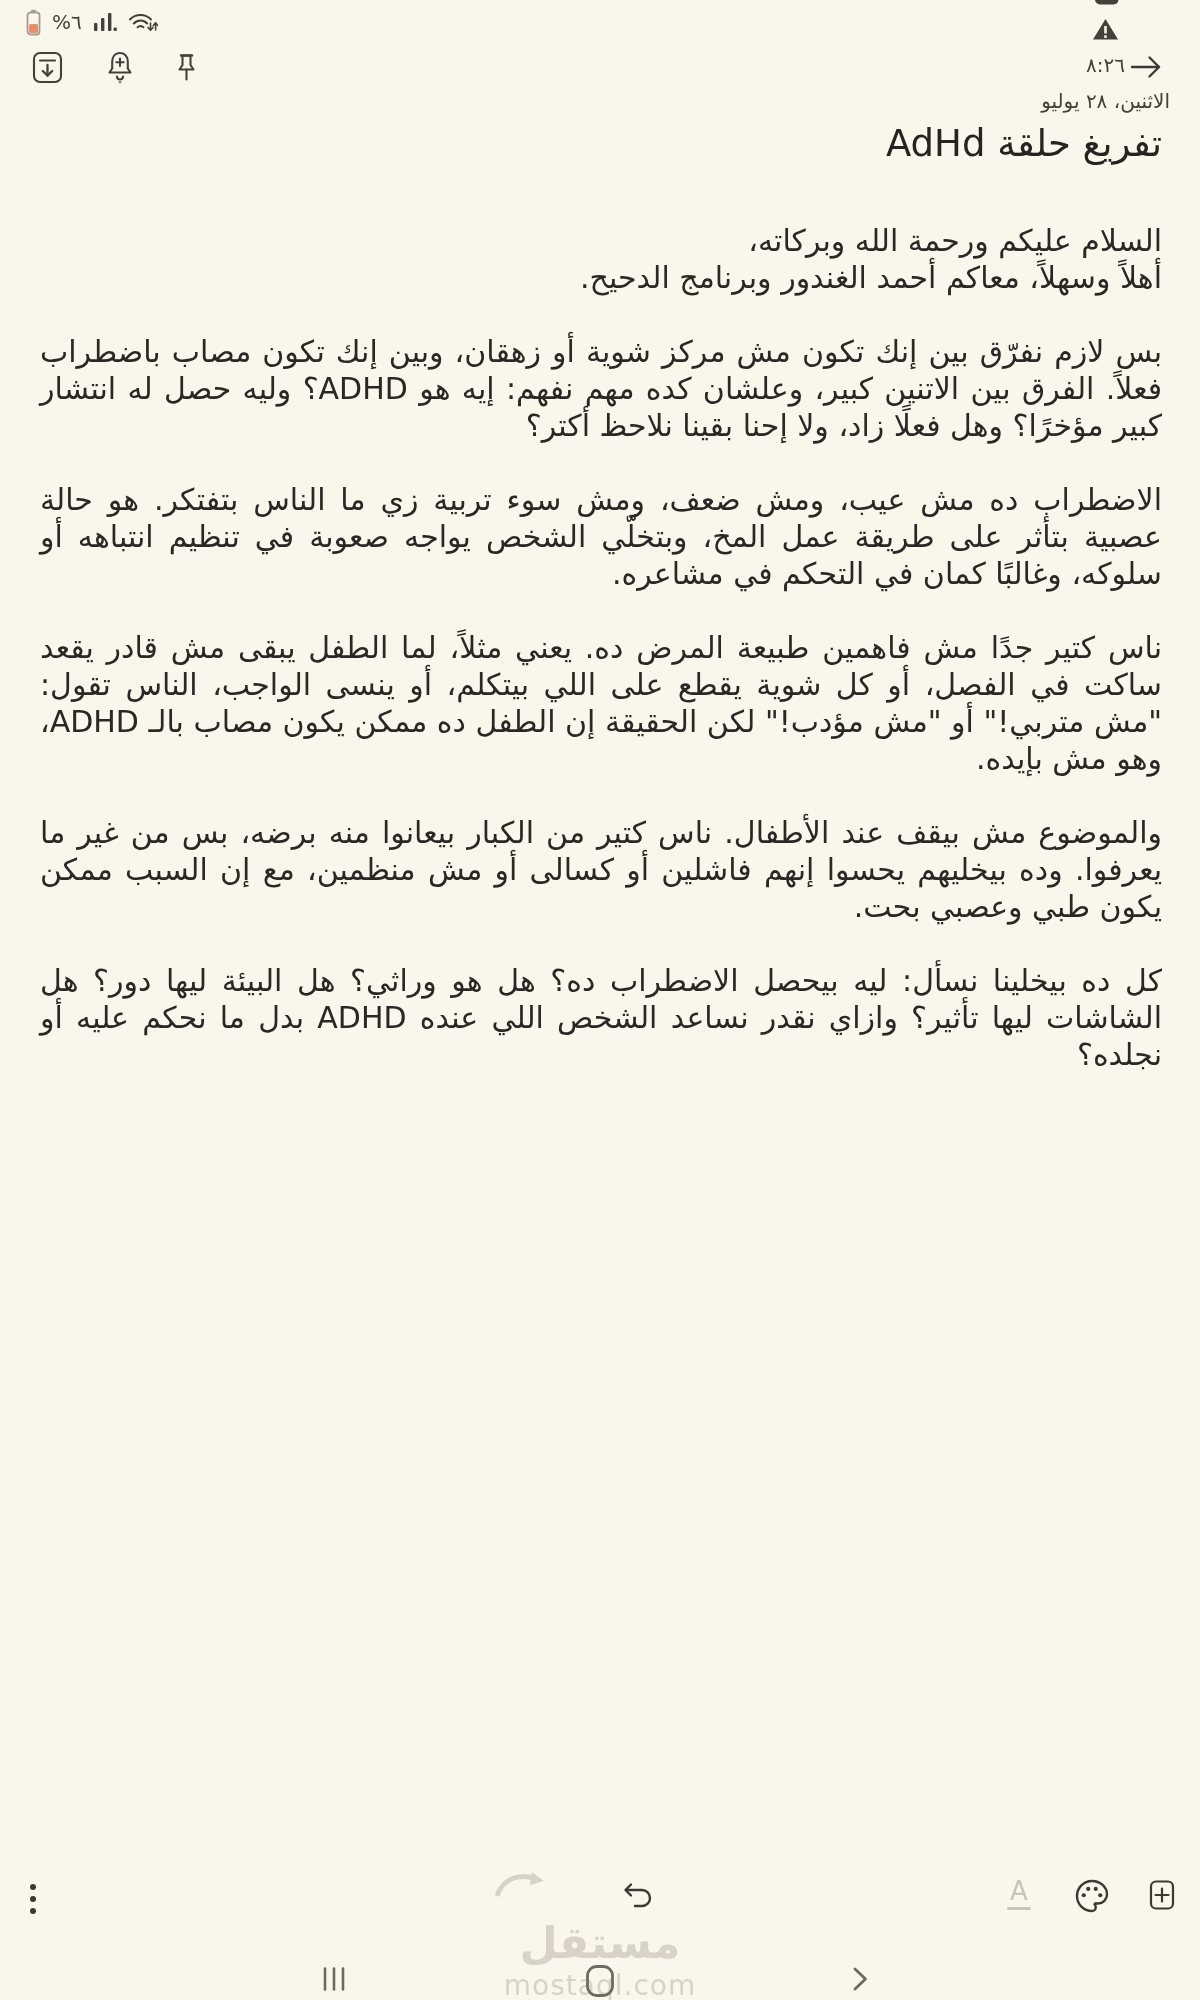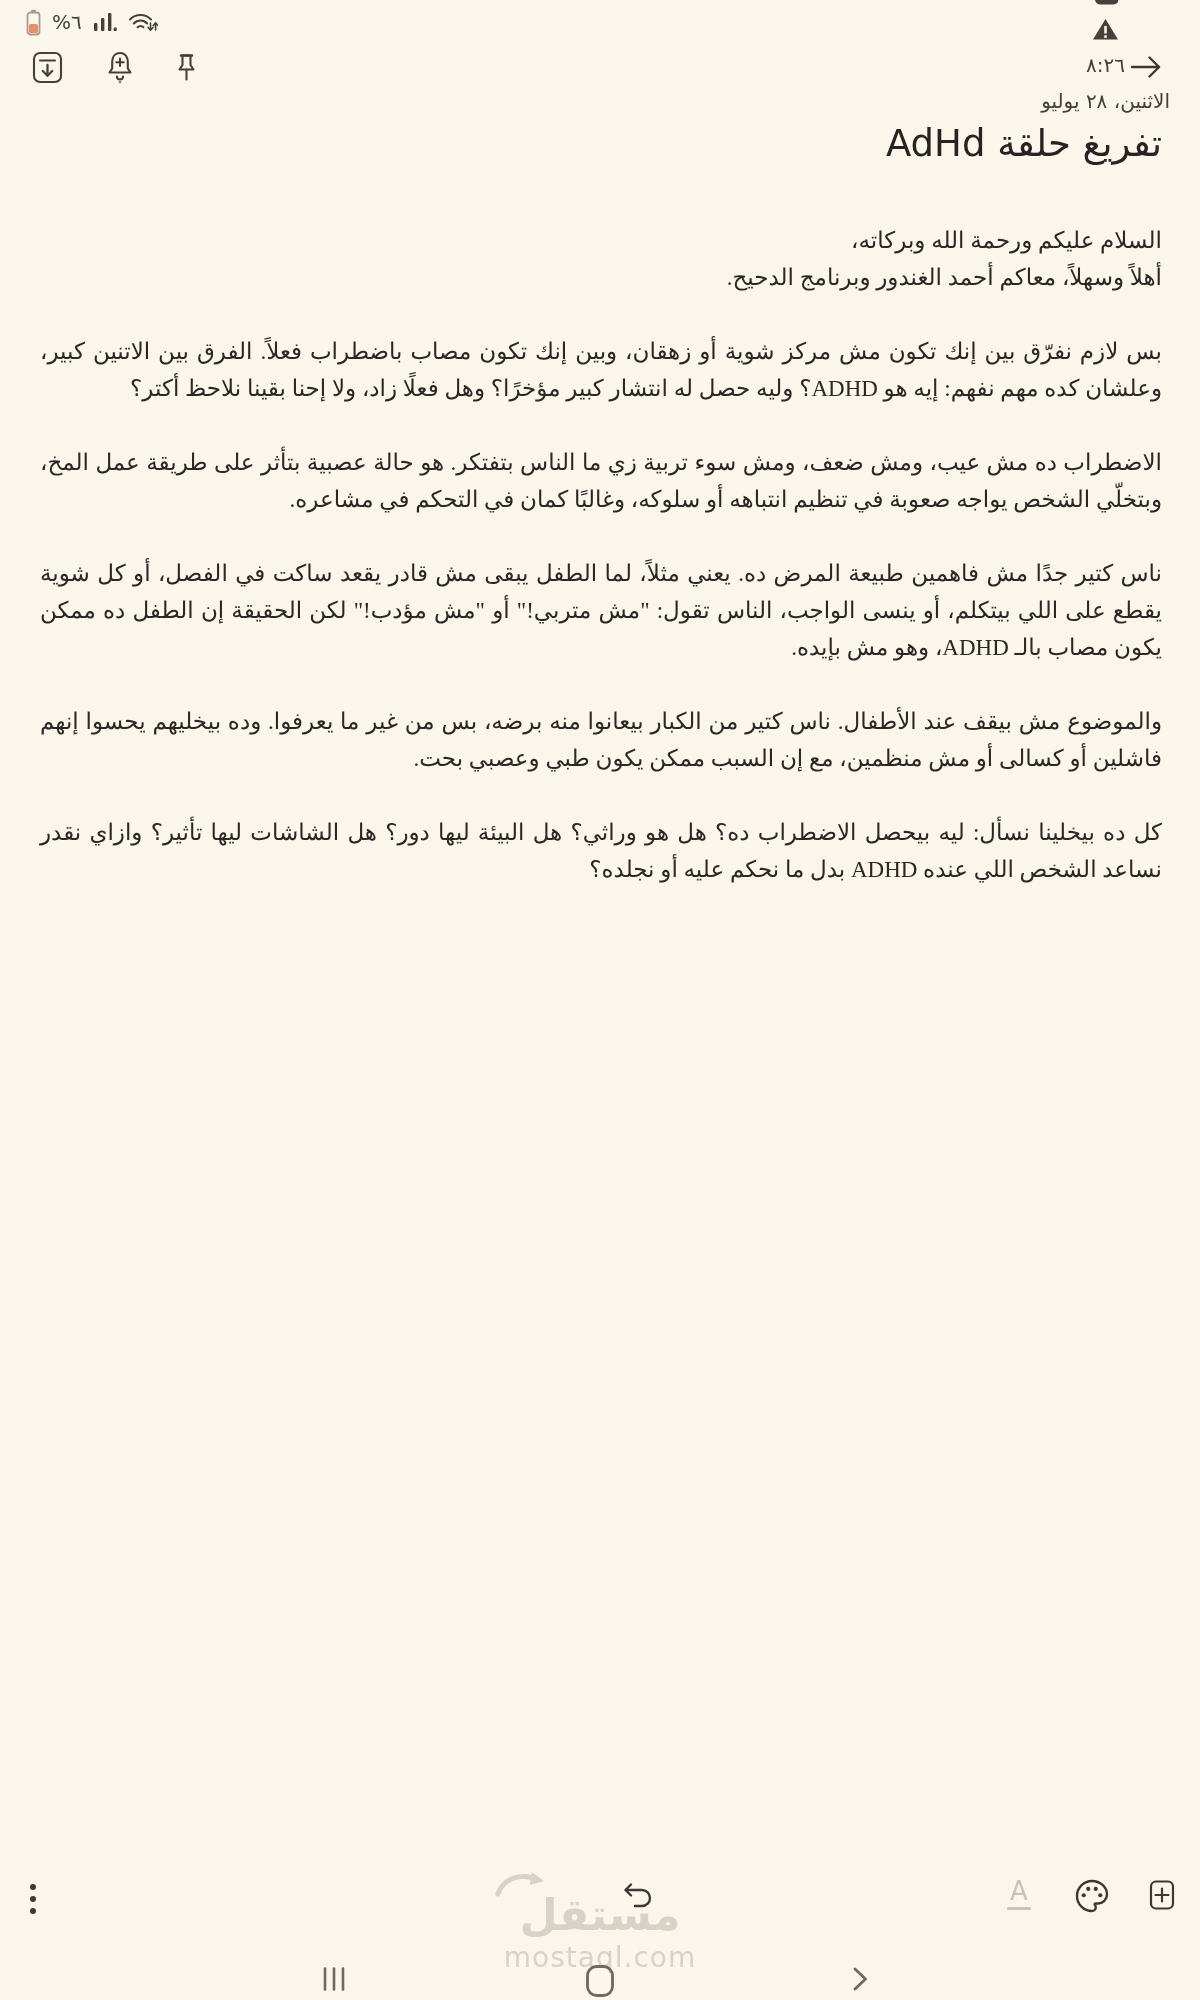--- a/index.html
+++ b/index.html
@@ -23,38 +23,38 @@
   .tb-icon { position:absolute; cursor:pointer; }
   
   .content {
     position:absolute; top:118px; right:38px; left:37px;
     direction:rtl;
   }
   .note-title {
     font-size:37px; line-height:52px; font-weight:400;
     margin:0 0 52px 0; text-align:right; color:#262320;
   }
-  .paragraph { margin:0 0 37px 3px; font-size:23px; line-height:37px;font-family:Liberation Serif, serif; }
+  .paragraph { margin:0 0 37px 3px; font-size:30px; line-height:37px; }
   .paragraph:last-child { margin-bottom:0; }
   .seg { text-align:justify; text-justify:inter-word; }
   
   .edit-toolbar { position:absolute; left:0; right:0; top:1872px; height:56px; z-index:2; }
   .et-icon { position:absolute; cursor:pointer; }
   .text-style-btn {
     position:absolute; width:24px; text-align:center;
     color:#c9c3b8; font-size:26px; line-height:26px; font-weight:500;
   }
   .text-style-btn .bar { display:block; height:3px; background:#c9c3b8; margin-top:3px; border-radius:2px; }
   
   .watermark {
     position:absolute; left:600px; top:1868px; transform:translateX(-50%);
     z-index:1; text-align:center; color:#d8d2c7; user-select:none;
   }
   .wm-arrow { display:block; margin:0 auto -6px -10px; }
-  .wm-logo { font-size:44px; font-weight:bold; line-height:46px; }
+  .wm-logo { font-size:44px; font-weight:bold; line-height:46px;margin-top:28px; }
   .wm-site { font-size:28px; line-height:24px; letter-spacing:1px;margin-top:8px; }
   
   .nav-bar { position:absolute; left:0; right:0; top:1956px; height:44px; z-index:2; }
   .nav-icon { position:absolute; cursor:pointer; }
 </style>
 </head>
 <body>
 
 <div class="screen">
 

